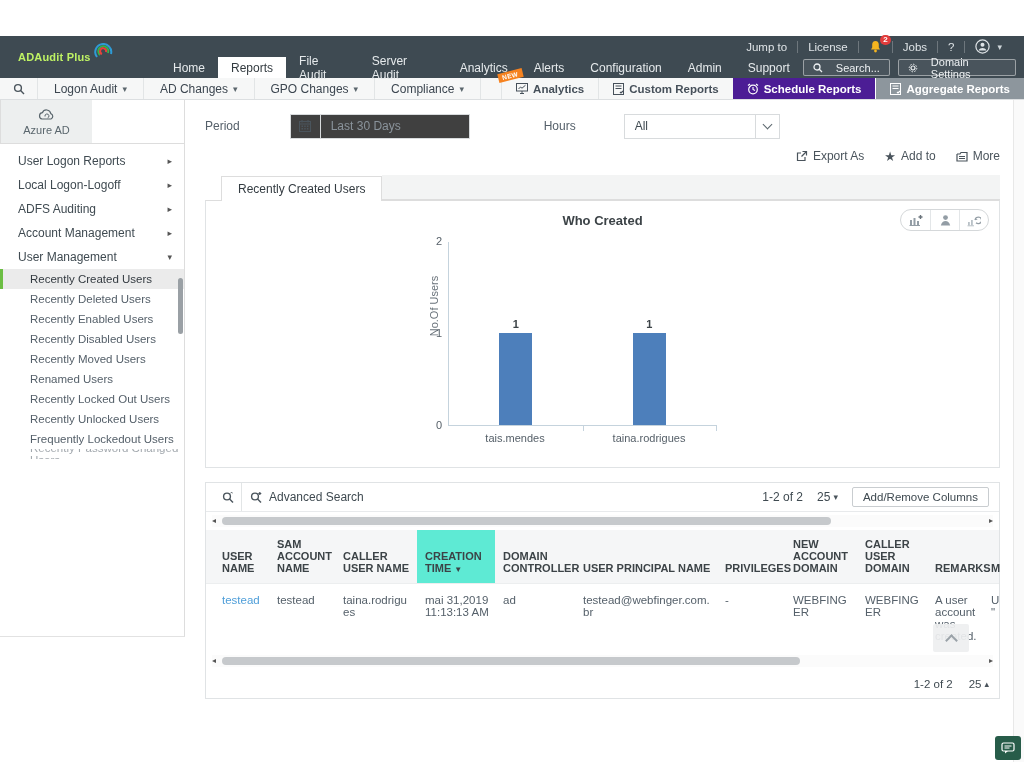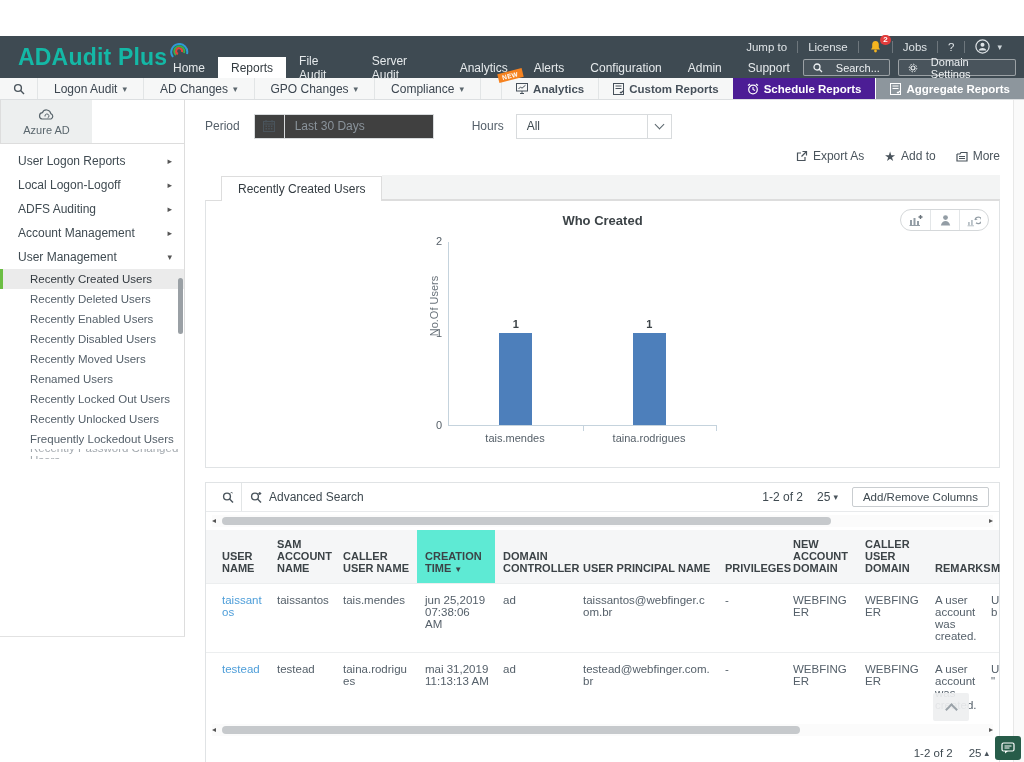--- a/index.html
+++ b/index.html
@@ -6,21 +6,21 @@
   html,body { background:#fff; }
   body { font-family:"Liberation Sans", sans-serif; }
   .page { position:relative; width:1024px; height:762px; overflow:hidden; background:#fff; margin:0 auto; }
 
   
   .top-strip { height:36px; background:#fff; }
 
   
   .header { position:relative; height:42px; background:#3e4a52; display:flex; }
   .logo-area { position:absolute; left:18px; top:0; height:42px; display:flex; align-items:center; z-index:3; }
-  .logo-text { color:#14b8a6; font-size:23px; font-weight:bold; letter-spacing:.2px; }
+  .logo-text { color:#bef264; font-size:11px; font-weight:bold; letter-spacing:.2px; }
   .logo-swoosh { margin-left:2px; margin-top:-8px; }
   .header-right { flex:1; display:flex; flex-direction:column; }
   .utility-row { height:21px; display:flex; justify-content:flex-end; align-items:center; padding-right:12px; color:#dfe4e7; font-size:11.5px; }
   .u-item { padding:0 10px; cursor:pointer; display:flex; align-items:center; gap:4px; }
   .u-div { width:1px; height:12px; background:rgba(255,255,255,.25); }
   .bell-wrap { position:relative; display:inline-block; }
   .badge { position:absolute; top:-5px; right:-9px; background:#e23c3c; color:#fff; font-size:8px; line-height:10px; padding:0 3px; border-radius:6px; font-weight:bold; }
   .avatar-caret { font-size:9px; color:#cfd6da; margin-left:3px; }
   .nav-row { height:21px; display:flex; align-items:stretch; padding-left:160px; }
   .nav-item { color:#e6eaec; font-size:12px; padding:0 13px; display:flex; align-items:center; cursor:pointer; }
@@ -50,21 +50,21 @@
   .side-groups { padding-top:5px; }
   .side-group { position:relative; height:24px; display:flex; align-items:center; padding-left:18px; font-size:12px; color:#3f4a51; cursor:pointer; }
   .side-group .grp-arrow { position:absolute; right:12px; font-size:9px; color:#555; }
   .side-sub { position:relative; height:20px; display:flex; align-items:center; padding-left:30px; font-size:11.5px; color:#55606a; cursor:pointer; }
   .side-sub.selected { background:#ebebeb; border-left:3px solid #6cbe44; padding-left:27px; color:#333a40; }
   .side-sub.clipped { height:10px; overflow:hidden; opacity:.55; }
   .side-scroll-thumb { position:absolute; right:1px; top:178px; width:5px; height:56px; background:#9aa0a5; border-radius:3px; cursor:pointer; }
 
   
   .main { flex:1; padding:12px 24px 0 20px; min-width:0; }
-  .filter-row { display:flex; align-items:center; height:28px; margin-bottom:4px; }
+  .filter-row { display:flex; align-items:center; height:28px; margin-bottom:4px;gap:36px; }
   .lbl { font-size:12px; color:#55606a; }
   .period-ctl { display:flex; align-items:center; height:25px; border:1px solid #d8dbdd; background:#404040; margin-left:14px; cursor:pointer; }
   .period-cal { width:30px; align-self:stretch; display:flex; align-items:center; justify-content:center; border-right:1px solid #d8dbdd; }
   .period-val { width:148px; padding-left:10px; font-size:12px; color:#8a939b; }
   .hours-lbl { margin-left:38px; }
   .hours-sel { display:flex; align-items:center; height:25px; width:156px; border:1px solid #d8dbdd; background:#fff; margin-left:12px; cursor:pointer; }
   .hours-val { flex:1; padding-left:10px; font-size:12px; color:#3f4a51; }
   .sel-caret { width:24px; align-self:stretch; display:flex; align-items:center; justify-content:center; border-left:1px solid #d8dbdd; }
   .chev { width:7px; height:7px; border-right:1.5px solid #5b666d; border-bottom:1.5px solid #5b666d; transform:rotate(45deg); margin-top:-3px; }
 
@@ -514,33 +514,20 @@
               <th>USER PRINCIPAL NAME</th>
               <th>PRIVILEGES</th>
               <th>NEW ACCOUNT DOMAIN</th>
               <th>CALLER USER DOMAIN</th>
               <th>REMARKS</th>
               <th>M</th>
             </tr>
           </thead>
           <tbody>
             <tr>
-              <td class="link">taissantos</td>
-              <td>taissantos</td>
-              <td>tais.mendes</td>
-              <td>jun 25,2019 07:38:06 AM</td>
-              <td>ad</td>
-              <td>taissantos@webfinger.com.br</td>
-              <td>-</td>
-              <td>WEBFINGER</td>
-              <td>WEBFINGER</td>
-              <td>A user account was created.</td>
-              <td>U b</td>
-            </tr>
-            <tr>
               <td class="link">testead</td>
               <td>testead</td>
               <td>taina.rodrigues</td>
               <td>mai 31,2019 11:13:13 AM</td>
               <td>ad</td>
               <td>testead@webfinger.com.br</td>
               <td>-</td>
               <td>WEBFINGER</td>
               <td>WEBFINGER</td>
               <td>A user account was created.</td>

